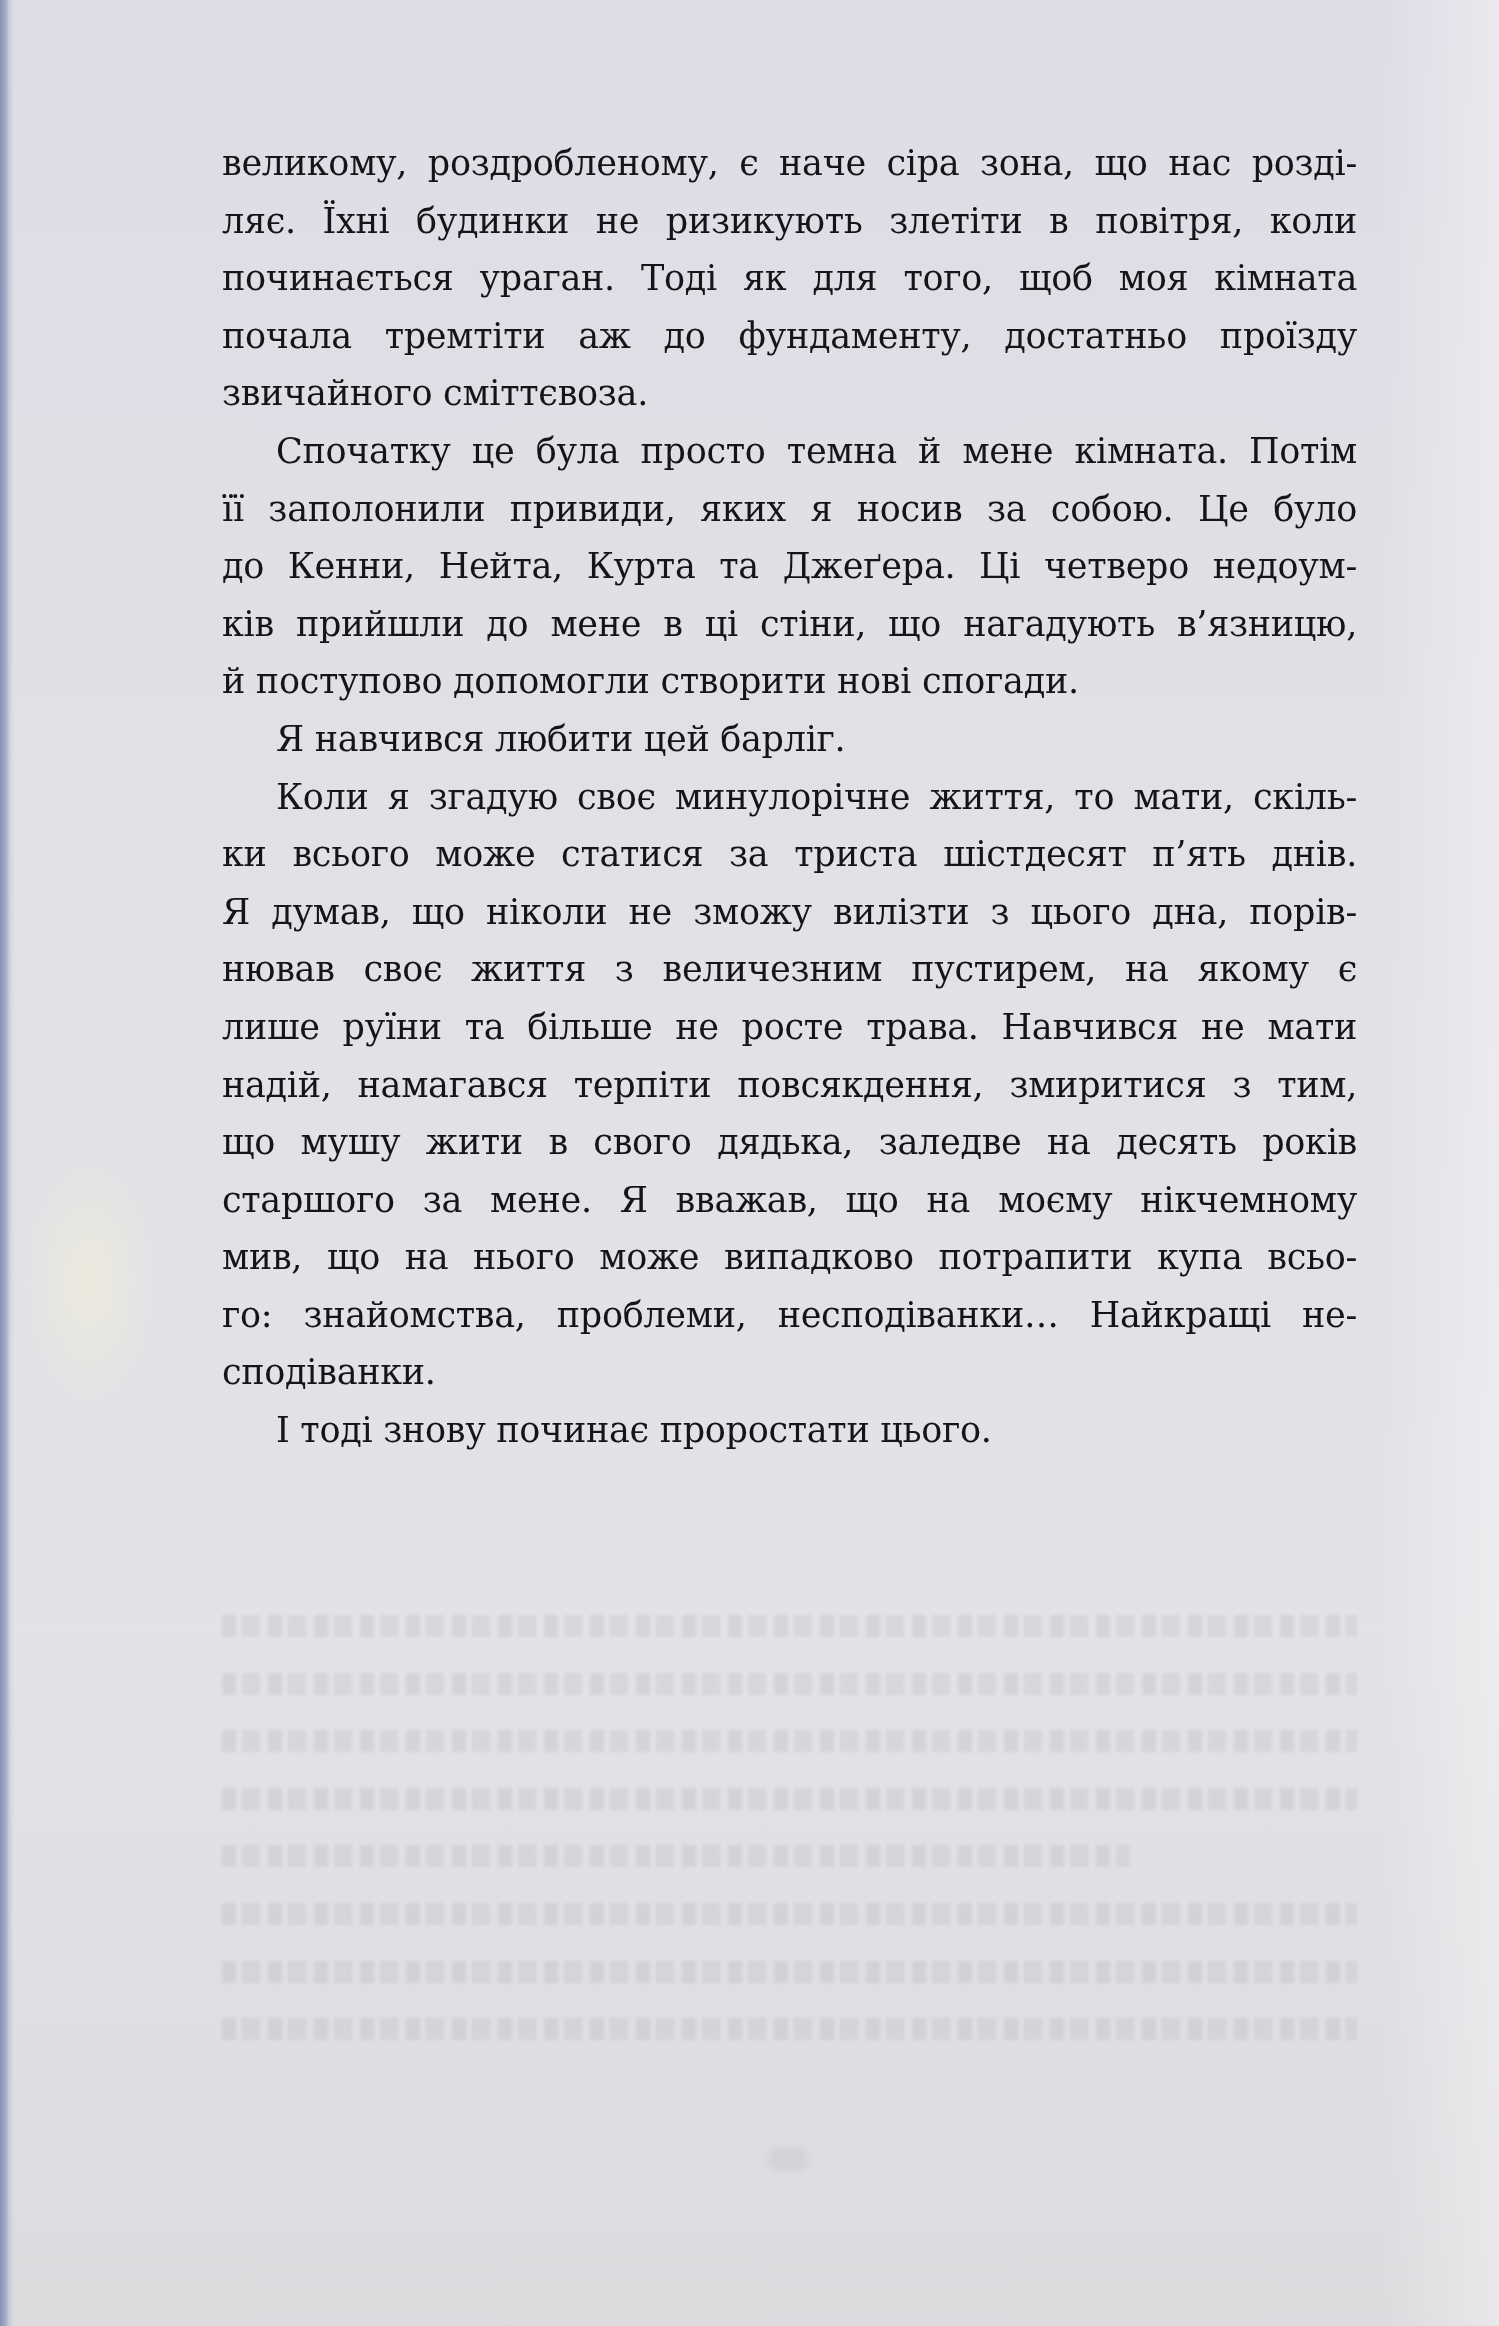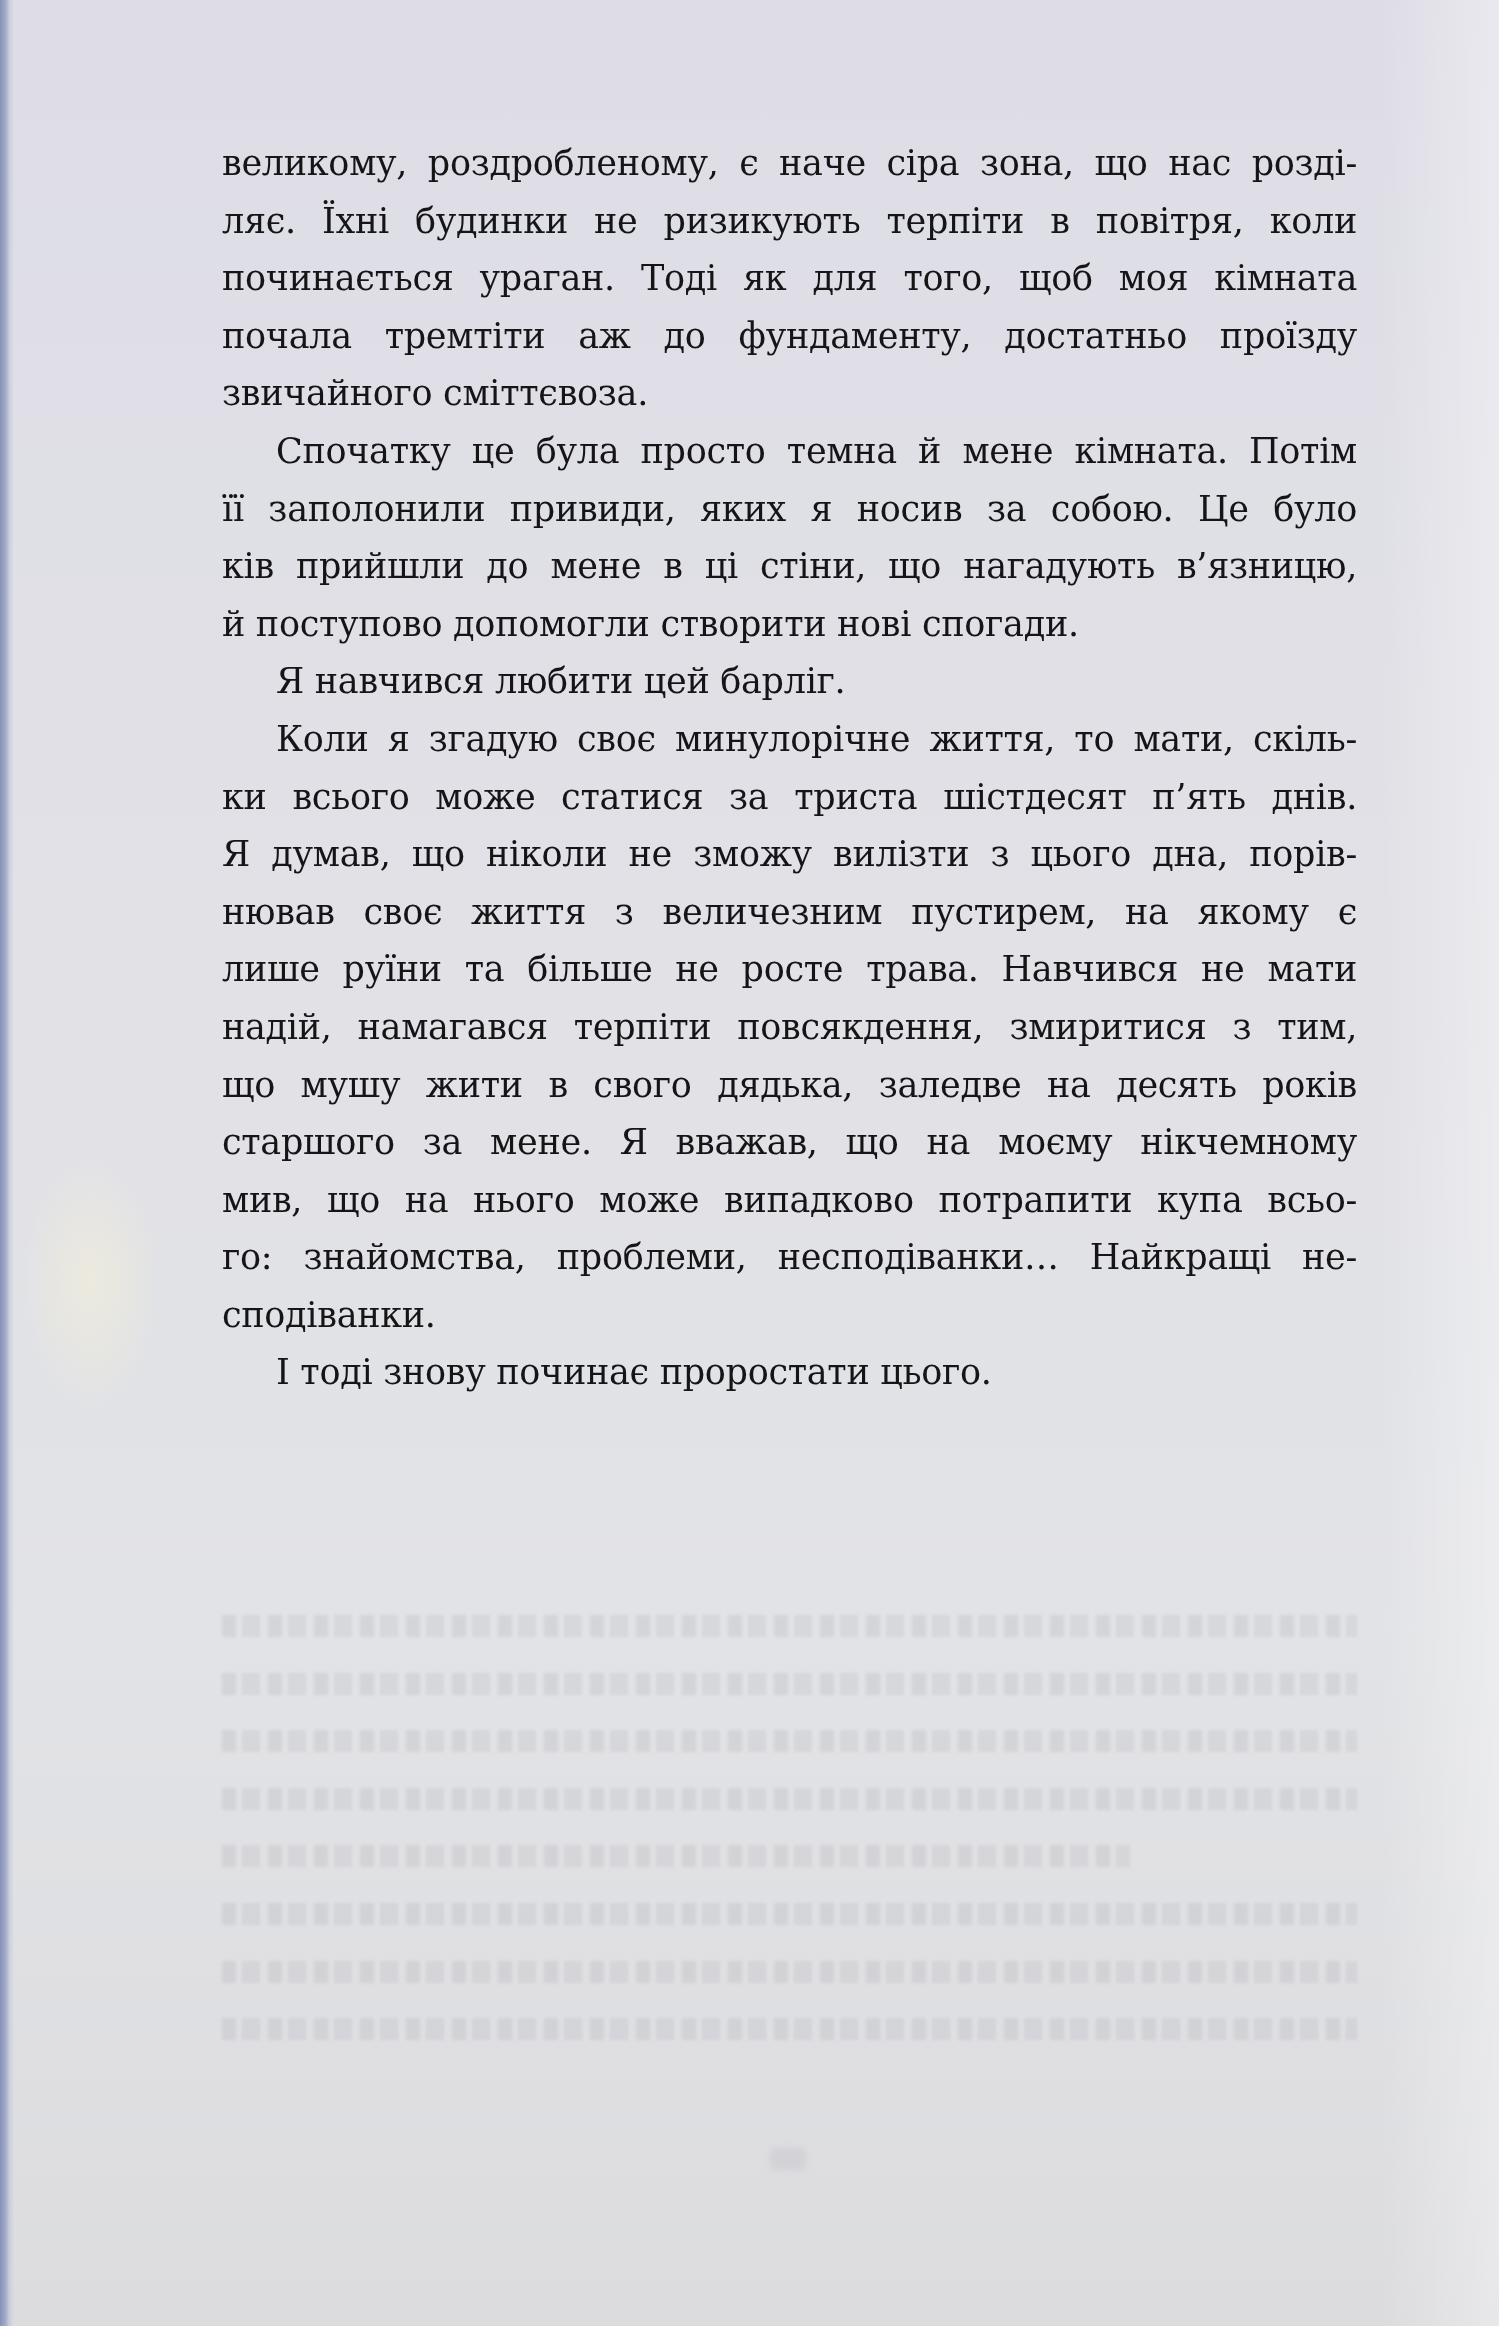--- a/index.html
+++ b/index.html
@@ -93,29 +93,30 @@
 <body>
 
 <div class="page">
   <div class="spine-edge"></div>
   <div class="warm-glow"></div>
 
   <div class="text-block">
 
     <div>
       <span class="line">великому, роздробленому, є наче сіра зона, що нас розді-</span>
-      <span class="line">ляє. Їхні будинки не ризикують терпіти в повітря, коли</span>
+      <span class="line">ляє. Їхні будинки не ризикують злетіти в повітря, коли</span>
       <span class="line">починається ураган. Тоді як для того, щоб моя кімната</span>
       <span class="line">почала тремтіти аж до фундаменту, достатньо проїзду</span>
       <span class="line last">звичайного сміттєвоза.</span>
     </div>
 
     <div>
       <span class="line indent">Спочатку це була просто темна й мене кімната. Потім</span>
       <span class="line">її заполонили привиди, яких я носив за собою. Це було</span>
+      <span class="line">до Кенни, Нейта, Курта та Джеґера. Ці четверо недоум-</span>
       <span class="line">ків прийшли до мене в ці стіни, що нагадують в’язницю,</span>
       <span class="line last">й поступово допомогли створити нові спогади.</span>
     </div>
 
     <div>
       <span class="line indent last">Я навчився любити цей барліг.</span>
     </div>
 
 
     <div>

